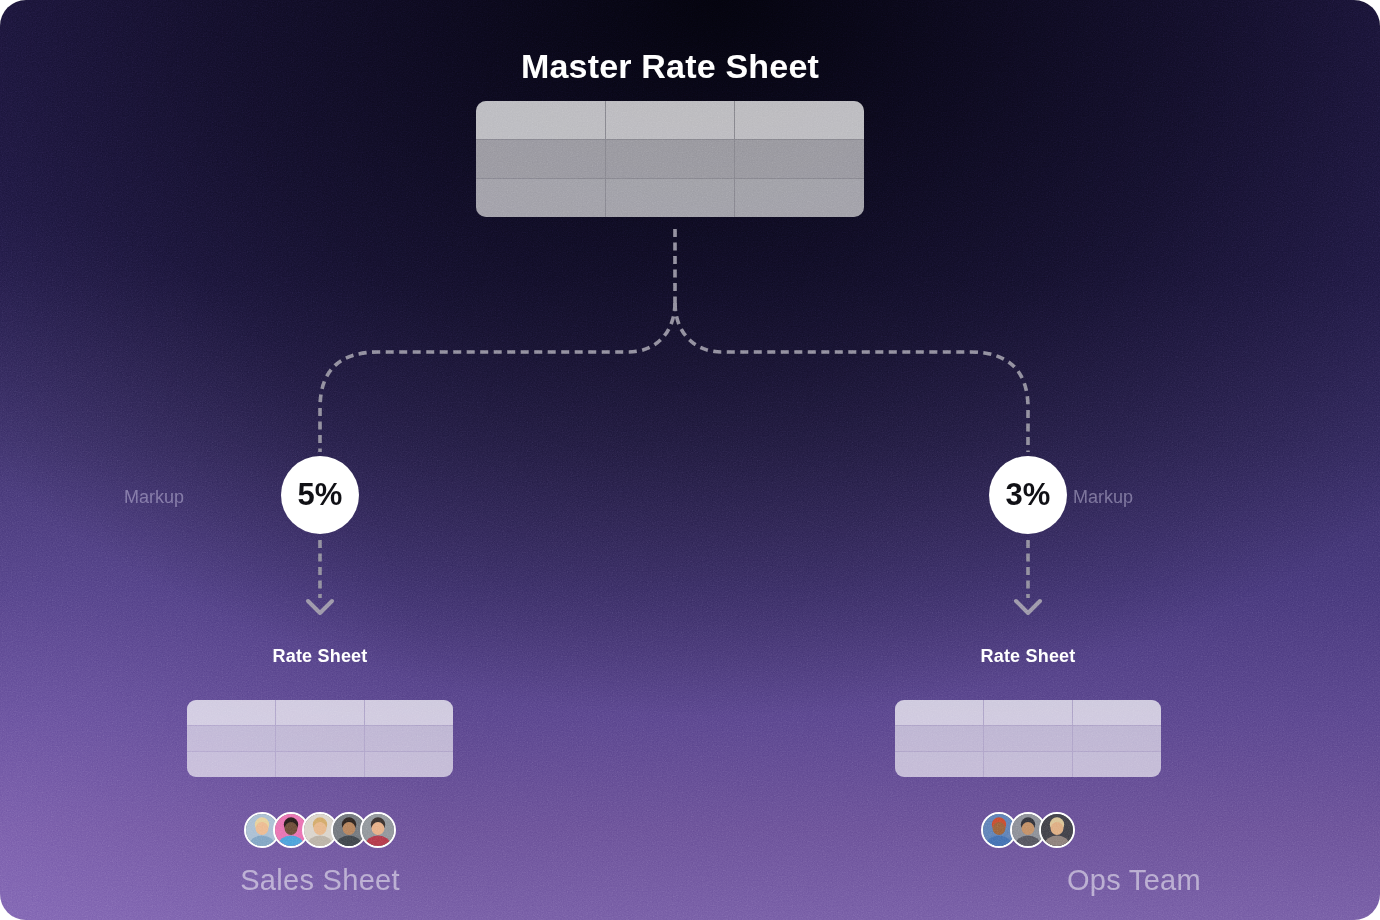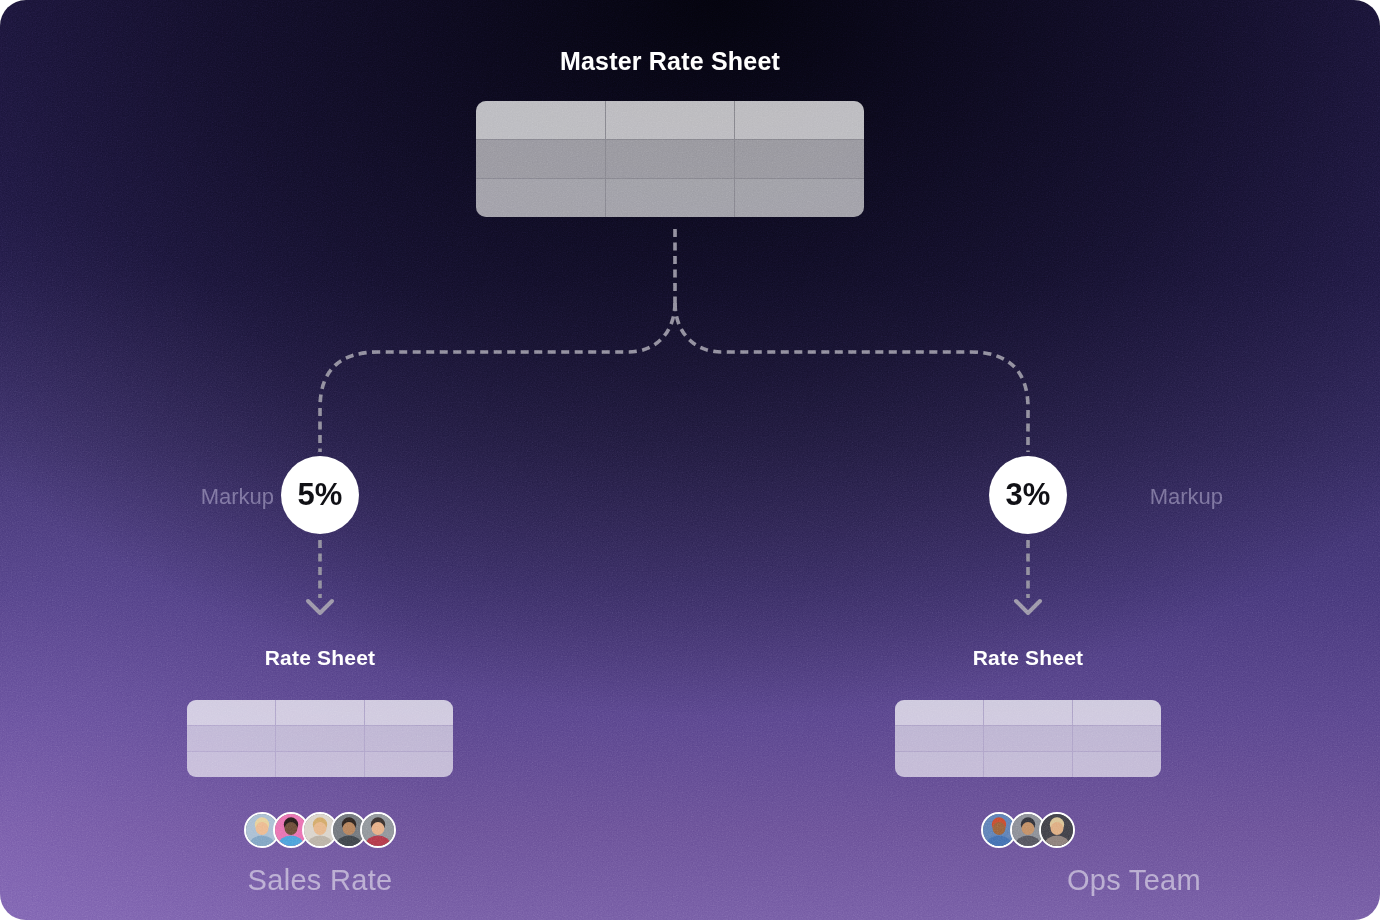--- a/index.html
+++ b/index.html
@@ -15,21 +15,21 @@
   }
 
   svg.noise { position:absolute; inset:0; width:100%; height:100%; mix-blend-mode:soft-light; opacity:.6; pointer-events:none; }
 
   .connector { position:absolute; inset:0; width:100%; height:100%; pointer-events:none; }
   .dash { fill:none; stroke:#8f8c9c; stroke-width:3.6; stroke-dasharray:8 5.5; }
   .chev { fill:none; stroke:#9b96a8; stroke-width:4; stroke-linecap:round; stroke-linejoin:round; }
 
   .master-title {
     position:absolute; left:476px; top:47px; width:388px;
-    text-align:center; color:#ffffff; font-size:25px; font-weight:700; letter-spacing:.2px;
+    text-align:center; color:#ffffff; font-size:34px; font-weight:700; letter-spacing:.2px;
   }
 
   .sheet {
     position:absolute; display:grid; gap:1px; overflow:hidden;
     background:rgba(255,255,255,0.5); border-radius:10px;
   }
   .sheet .cell { background:rgba(255,255,255,0.18); }
   .master-sheet { left:476px; top:101px; width:388px; height:116px; }
   .master-sheet .cell.r0 { background:rgba(255,255,255,0.44); }
   .master-sheet .cell.r1 { background:rgba(255,255,255,0.15); }
@@ -45,28 +45,28 @@
   .markup-circle {
     position:absolute; top:456px; width:78px; height:78px; border-radius:50%;
     background:#ffffff; display:flex; align-items:center; justify-content:center;
     color:#0c0c10; font-size:31px; font-weight:700;
   }
   .markup-circle.left  { left:281px; }
   .markup-circle.right { left:989px; }
 
   .markup-label {
     position:absolute; top:470px; width:150px; height:54px; line-height:54px;
-    text-align:right; font-size:22px; font-weight:500; color:rgba(222,214,245,0.42);
+    text-align:left; font-size:18px; font-weight:500; color:rgba(222,214,245,0.42);
   }
   .markup-label.left  { left:124px; }
   .markup-label.right { left:1073px; }
 
   .sheet-title {
     position:absolute; top:646px; width:266px; text-align:center;
-    color:#ffffff; font-size:21px; font-weight:700; letter-spacing:.2px;
+    color:#ffffff; font-size:18px; font-weight:700; letter-spacing:.2px;
   }
   .sheet-title.left  { left:187px; }
   .sheet-title.right { left:895px; }
 
   .avatars {
     position:absolute; top:811px; width:266px; height:38px;
     display:flex; justify-content:center; align-items:center;
   }
   .avatars.left  { left:187px; }
   .avatars.right { left:895px; }
@@ -163,21 +163,21 @@
       </span>
       <span class="avatar">
         <svg viewBox="0 0 32 32" width="32" height="32">
       <rect width="32" height="32" fill="#90959a"></rect>
       <circle cx="16" cy="10.5" r="7.2" fill="#372e2b"></circle>
       <circle cx="16" cy="14.5" r="6.4" fill="#e6ae86"></circle>
       <ellipse cx="16" cy="31" rx="12.5" ry="9.5" fill="#b23647"></ellipse>
     </svg>
       </span>
     </div>
-  <div class="team-label left">Sales Rate</div>
+  <div class="team-label left">Sales Sheet</div>
 
   <div class="markup-label right">Markup</div>
   <div class="markup-circle right">
     <span>3%</span>
   </div>
   <div class="sheet-title right">Rate Sheet</div>
   <div class="sheet mini right" style="grid-template-columns: repeat(3, 1fr); grid-template-rows: repeat(3, 1fr);">
       <div class="cell r0"></div>
       <div class="cell r0"></div>
       <div class="cell r0"></div>

